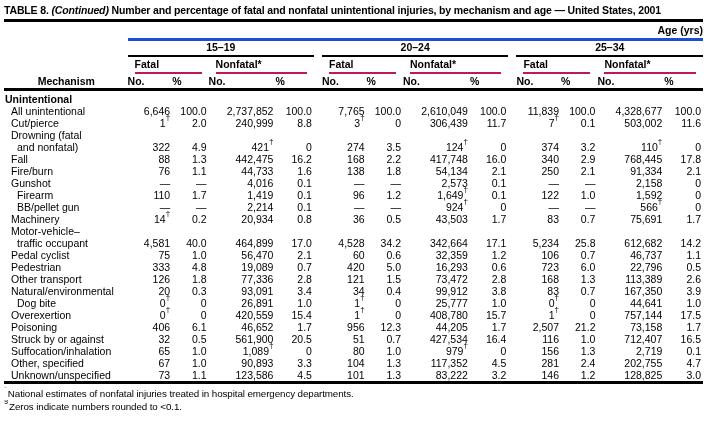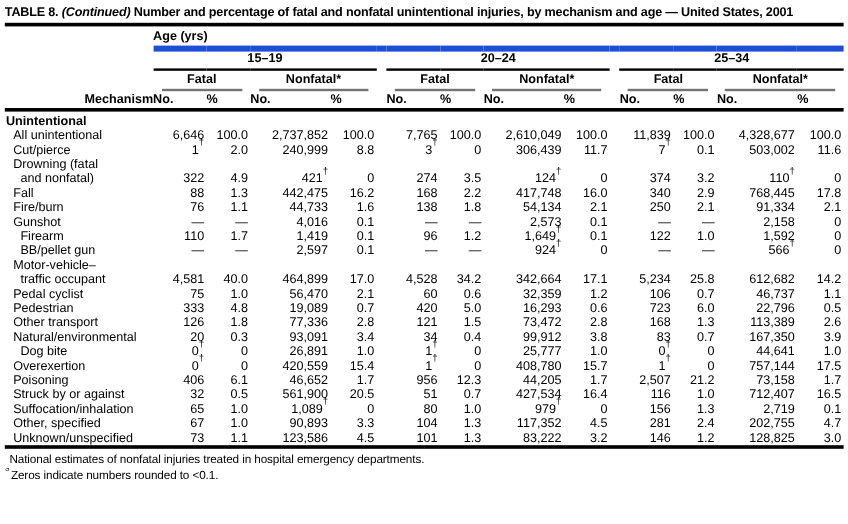--- a/index.html
+++ b/index.html
@@ -19,25 +19,25 @@
   col.c-mech{width:122px;}
   col.c-no{width:44px;}
   col.c-pct{width:36px;}
   col.c-nno{width:66px;}
   col.c-npct{width:38px;}
   col.c-sp{width:8px;}
 
   th,td{padding:0;font-size:10.5px;vertical-align:bottom;}
   thead th{font-weight:bold;line-height:13px;}
   .blank{border:none;}
-  .age-span{border-bottom:5px solid #1d4ed8;text-align:left;padding-bottom:1px;}
+  .age-span{border-bottom:3px solid #1d4ed8;text-align:right;padding-bottom:1px;}
   .grp{border-bottom:2px solid #000;text-align:center;padding-bottom:1px;}
   .sub{padding-top:1px;}
-  .sub .u{border-bottom:2px solid #737373;text-align:center;margin:0 7px;padding-bottom:1px;}
-  .mech-h{text-align:right;vertical-align:bottom;padding-left:1px;line-height:14px;}
+  .sub .u{border-bottom:2px solid #be185d;text-align:left;margin:0 7px;padding-bottom:1px;}
+  .mech-h{text-align:center;vertical-align:bottom;padding-left:1px;line-height:14px;}
   .noh,.pcth{text-align:left;line-height:14px;}
   tr.rule td{height:3px;background:#000;line-height:0;font-size:0;}
 
   tbody td{line-height:12px;}
   td.num{text-align:right;padding-right:2px;white-space:nowrap;}
   td.lbl{white-space:pre-line;}
   .ind0{font-weight:bold;padding-left:1px;padding-top:2px;margin-top:41px;}
   .ind1{padding-left:13px;text-indent:-6px;}
   .ind2{padding-left:19px;text-indent:-6px;margin-top:12px;}
   sup{font-size:8px;line-height:0;position:relative;top:-3px;}
@@ -248,32 +248,49 @@
         <td class="blank"></td>
         <td class="num">122</td>
         <td class="num">1.0</td>
         <td class="num">1,592</td>
         <td class="num">0</td>
       </tr>
       <tr>
         <td class="lbl ind2">BB/pellet gun</td>
         <td class="num">—</td>
         <td class="num">—</td>
-        <td class="num">2,597</td>
+        <td class="num">2,214</td>
         <td class="num">0.1</td>
         <td class="blank"></td>
         <td class="num">—</td>
         <td class="num">—</td>
         <td class="num">924<sup>†</sup></td>
         <td class="num">0</td>
         <td class="blank"></td>
         <td class="num">—</td>
         <td class="num">—</td>
         <td class="num">566<sup>†</sup></td>
         <td class="num">0</td>
+      </tr>
+      <tr>
+        <td class="lbl ind1">Machinery</td>
+        <td class="num">14<sup>†</sup></td>
+        <td class="num">0.2</td>
+        <td class="num">20,934</td>
+        <td class="num">0.8</td>
+        <td class="blank"></td>
+        <td class="num">36</td>
+        <td class="num">0.5</td>
+        <td class="num">43,503</td>
+        <td class="num">1.7</td>
+        <td class="blank"></td>
+        <td class="num">83</td>
+        <td class="num">0.7</td>
+        <td class="num">75,691</td>
+        <td class="num">1.7</td>
       </tr>
       <tr>
         <td class="lbl ind1">Motor-vehicle–
 traffic occupant</td>
         <td class="num">4,581</td>
         <td class="num">40.0</td>
         <td class="num">464,899</td>
         <td class="num">17.0</td>
         <td class="blank"></td>
         <td class="num">4,528</td>

